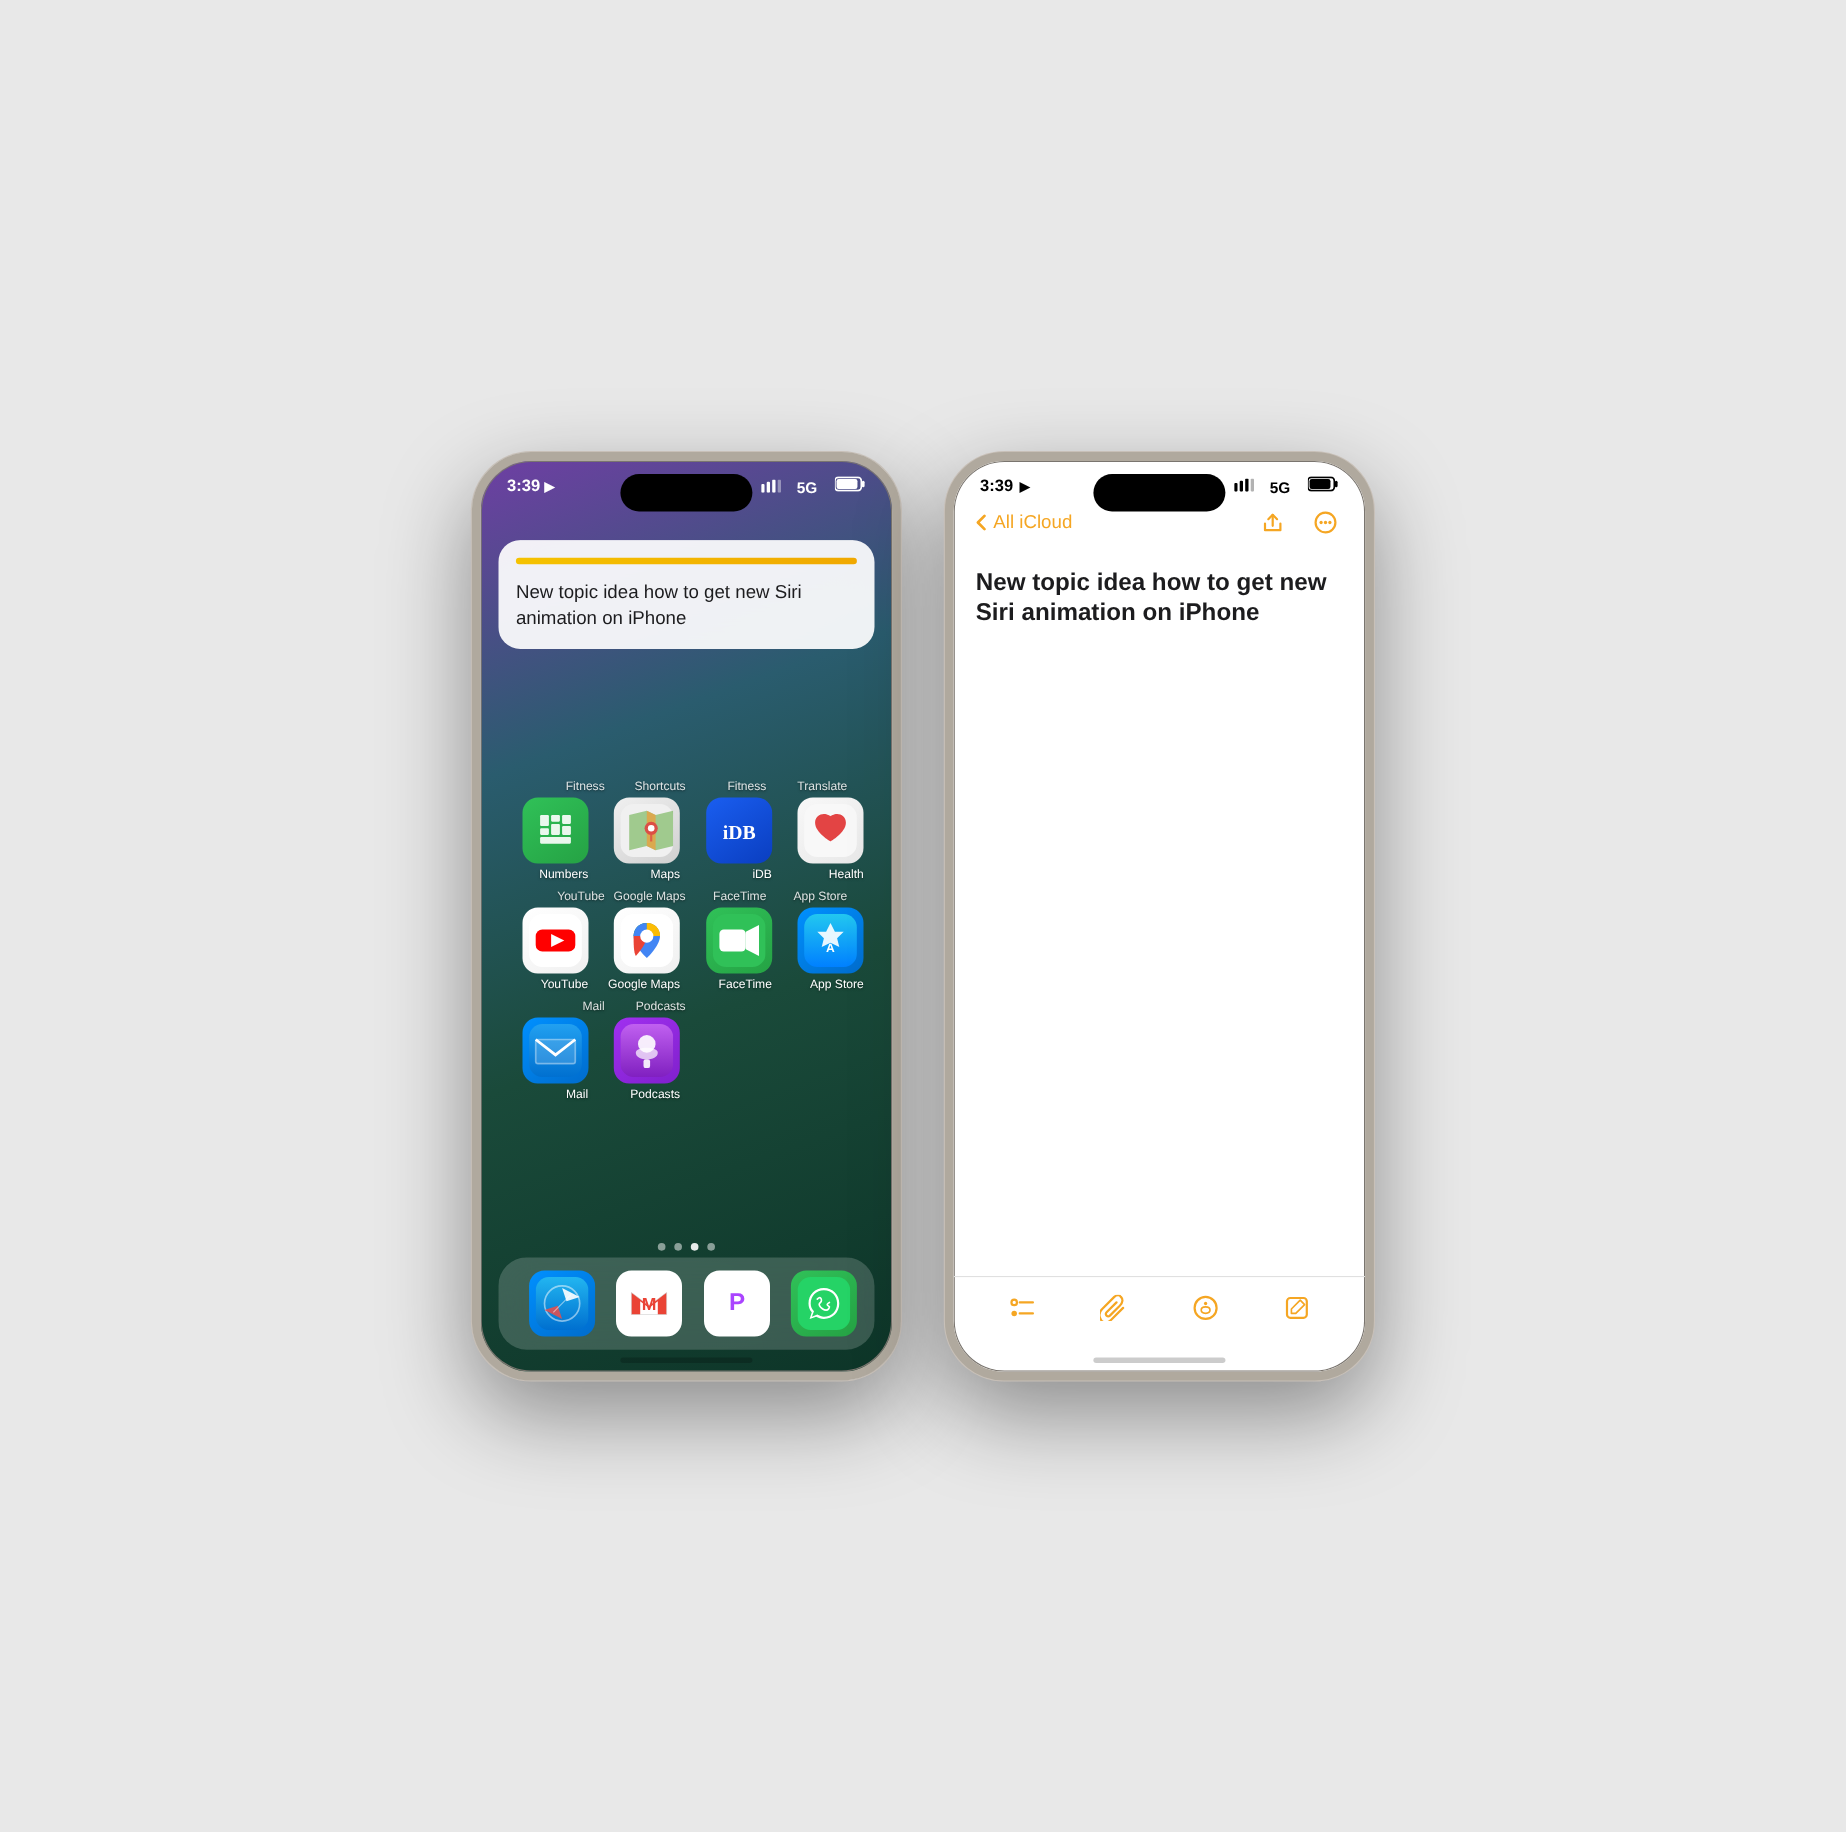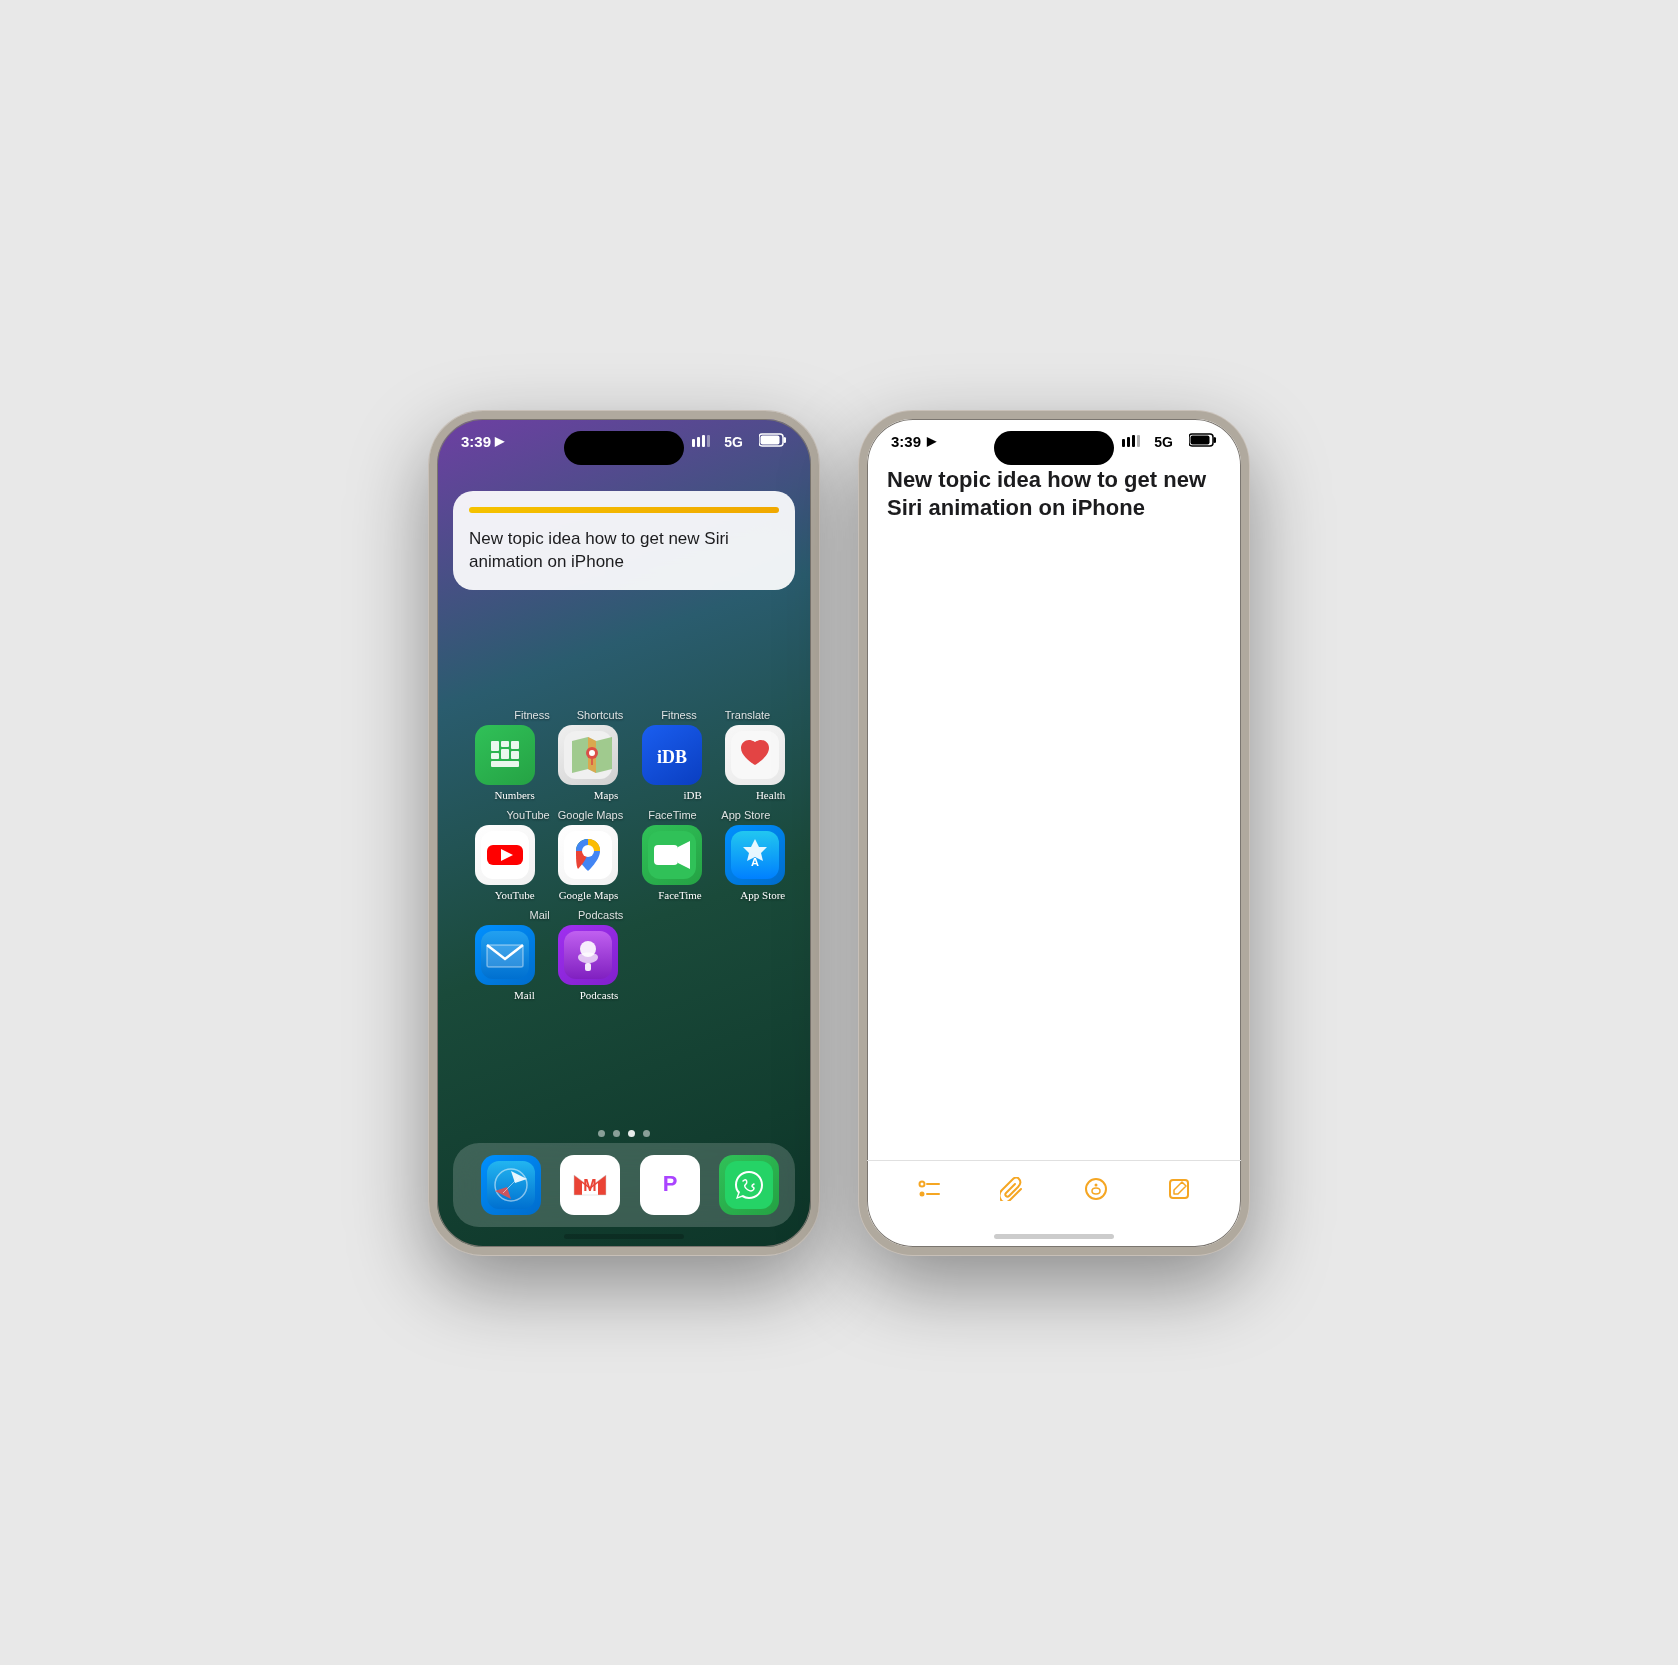--- a/index.html
+++ b/index.html
@@ -120,21 +120,20 @@
       align-items: flex-end;
       width: 72px;
     }
 
     .app-label {
       font-size: 11px;
       color: #fff;
       margin-top: 4px;
       text-align: center;
       text-shadow: 0 1px 2px rgba(0,0,0,0.5);
-      font-family: Liberation Serif, serif;
     }
 
     .app-icon {
       width: 60px;
       height: 60px;
       border-radius: 14px;
       display: flex;
       align-items: center;
       justify-content: center;
       font-size: 28px;
@@ -616,20 +615,45 @@
       <span style="margin-left:4px;">
         <svg width="28" height="14" viewBox="0 0 28 14">
             <rect x="0" y="1" width="24" height="12" rx="3" fill="none" stroke="black" stroke-width="1.5"></rect>
             <rect x="24.5" y="4" width="2.5" height="6" rx="1.5" fill="black"></rect>
             <rect x="1.5" y="2.5" width="19" height="9" rx="2" fill="black"></rect>
           </svg>
       </span>
     </div>
   </div>
 
+  <div class="notes-nav">
+    <div class="notes-back">
+      <svg width="10" height="16" viewBox="0 0 10 16">
+          <path d="M8 2 L2 8 L8 14" stroke="#f5a623" stroke-width="2.5" fill="none" stroke-linecap="round" stroke-linejoin="round"></path>
+        </svg>
+      <span style="margin-left:4px; color:#f5a623; font-size:17px;">All iCloud</span>
+    </div>
+    <div class="notes-actions">
+      <div class="notes-action-btn">
+        <svg width="22" height="22" viewBox="0 0 22 22">
+          <path d="M7 8 L11 4 L15 8" stroke="#f5a623" stroke-width="2" fill="none" stroke-linecap="round" stroke-linejoin="round"></path>
+          <line x1="11" y1="4" x2="11" y2="14" stroke="#f5a623" stroke-width="2" stroke-linecap="round"></line>
+          <path d="M4 12 L4 18 L18 18 L18 12" stroke="#f5a623" stroke-width="2" fill="none" stroke-linecap="round" stroke-linejoin="round"></path>
+        </svg>
+      </div>
+      <div class="notes-action-btn">
+        <svg width="22" height="22" viewBox="0 0 22 22">
+          <circle cx="11" cy="11" r="9" fill="none" stroke="#f5a623" stroke-width="2"></circle>
+          <circle cx="7" cy="11" r="1.5" fill="#f5a623"></circle>
+          <circle cx="11" cy="11" r="1.5" fill="#f5a623"></circle>
+          <circle cx="15" cy="11" r="1.5" fill="#f5a623"></circle>
+        </svg>
+      </div>
+    </div>
+  </div>
 
   <div class="notes-content">
     <div class="notes-title">New topic idea how to get new Siri animation on iPhone</div>
   </div>
 
   <div class="notes-toolbar">
     <div class="notes-tool">
       <svg width="24" height="24" viewBox="0 0 24 24">
         <circle cx="5" cy="7" r="2.5" fill="none" stroke="#f5a623" stroke-width="2"></circle>
         <circle cx="5" cy="17" r="2.5" fill="#f5a623"></circle>

